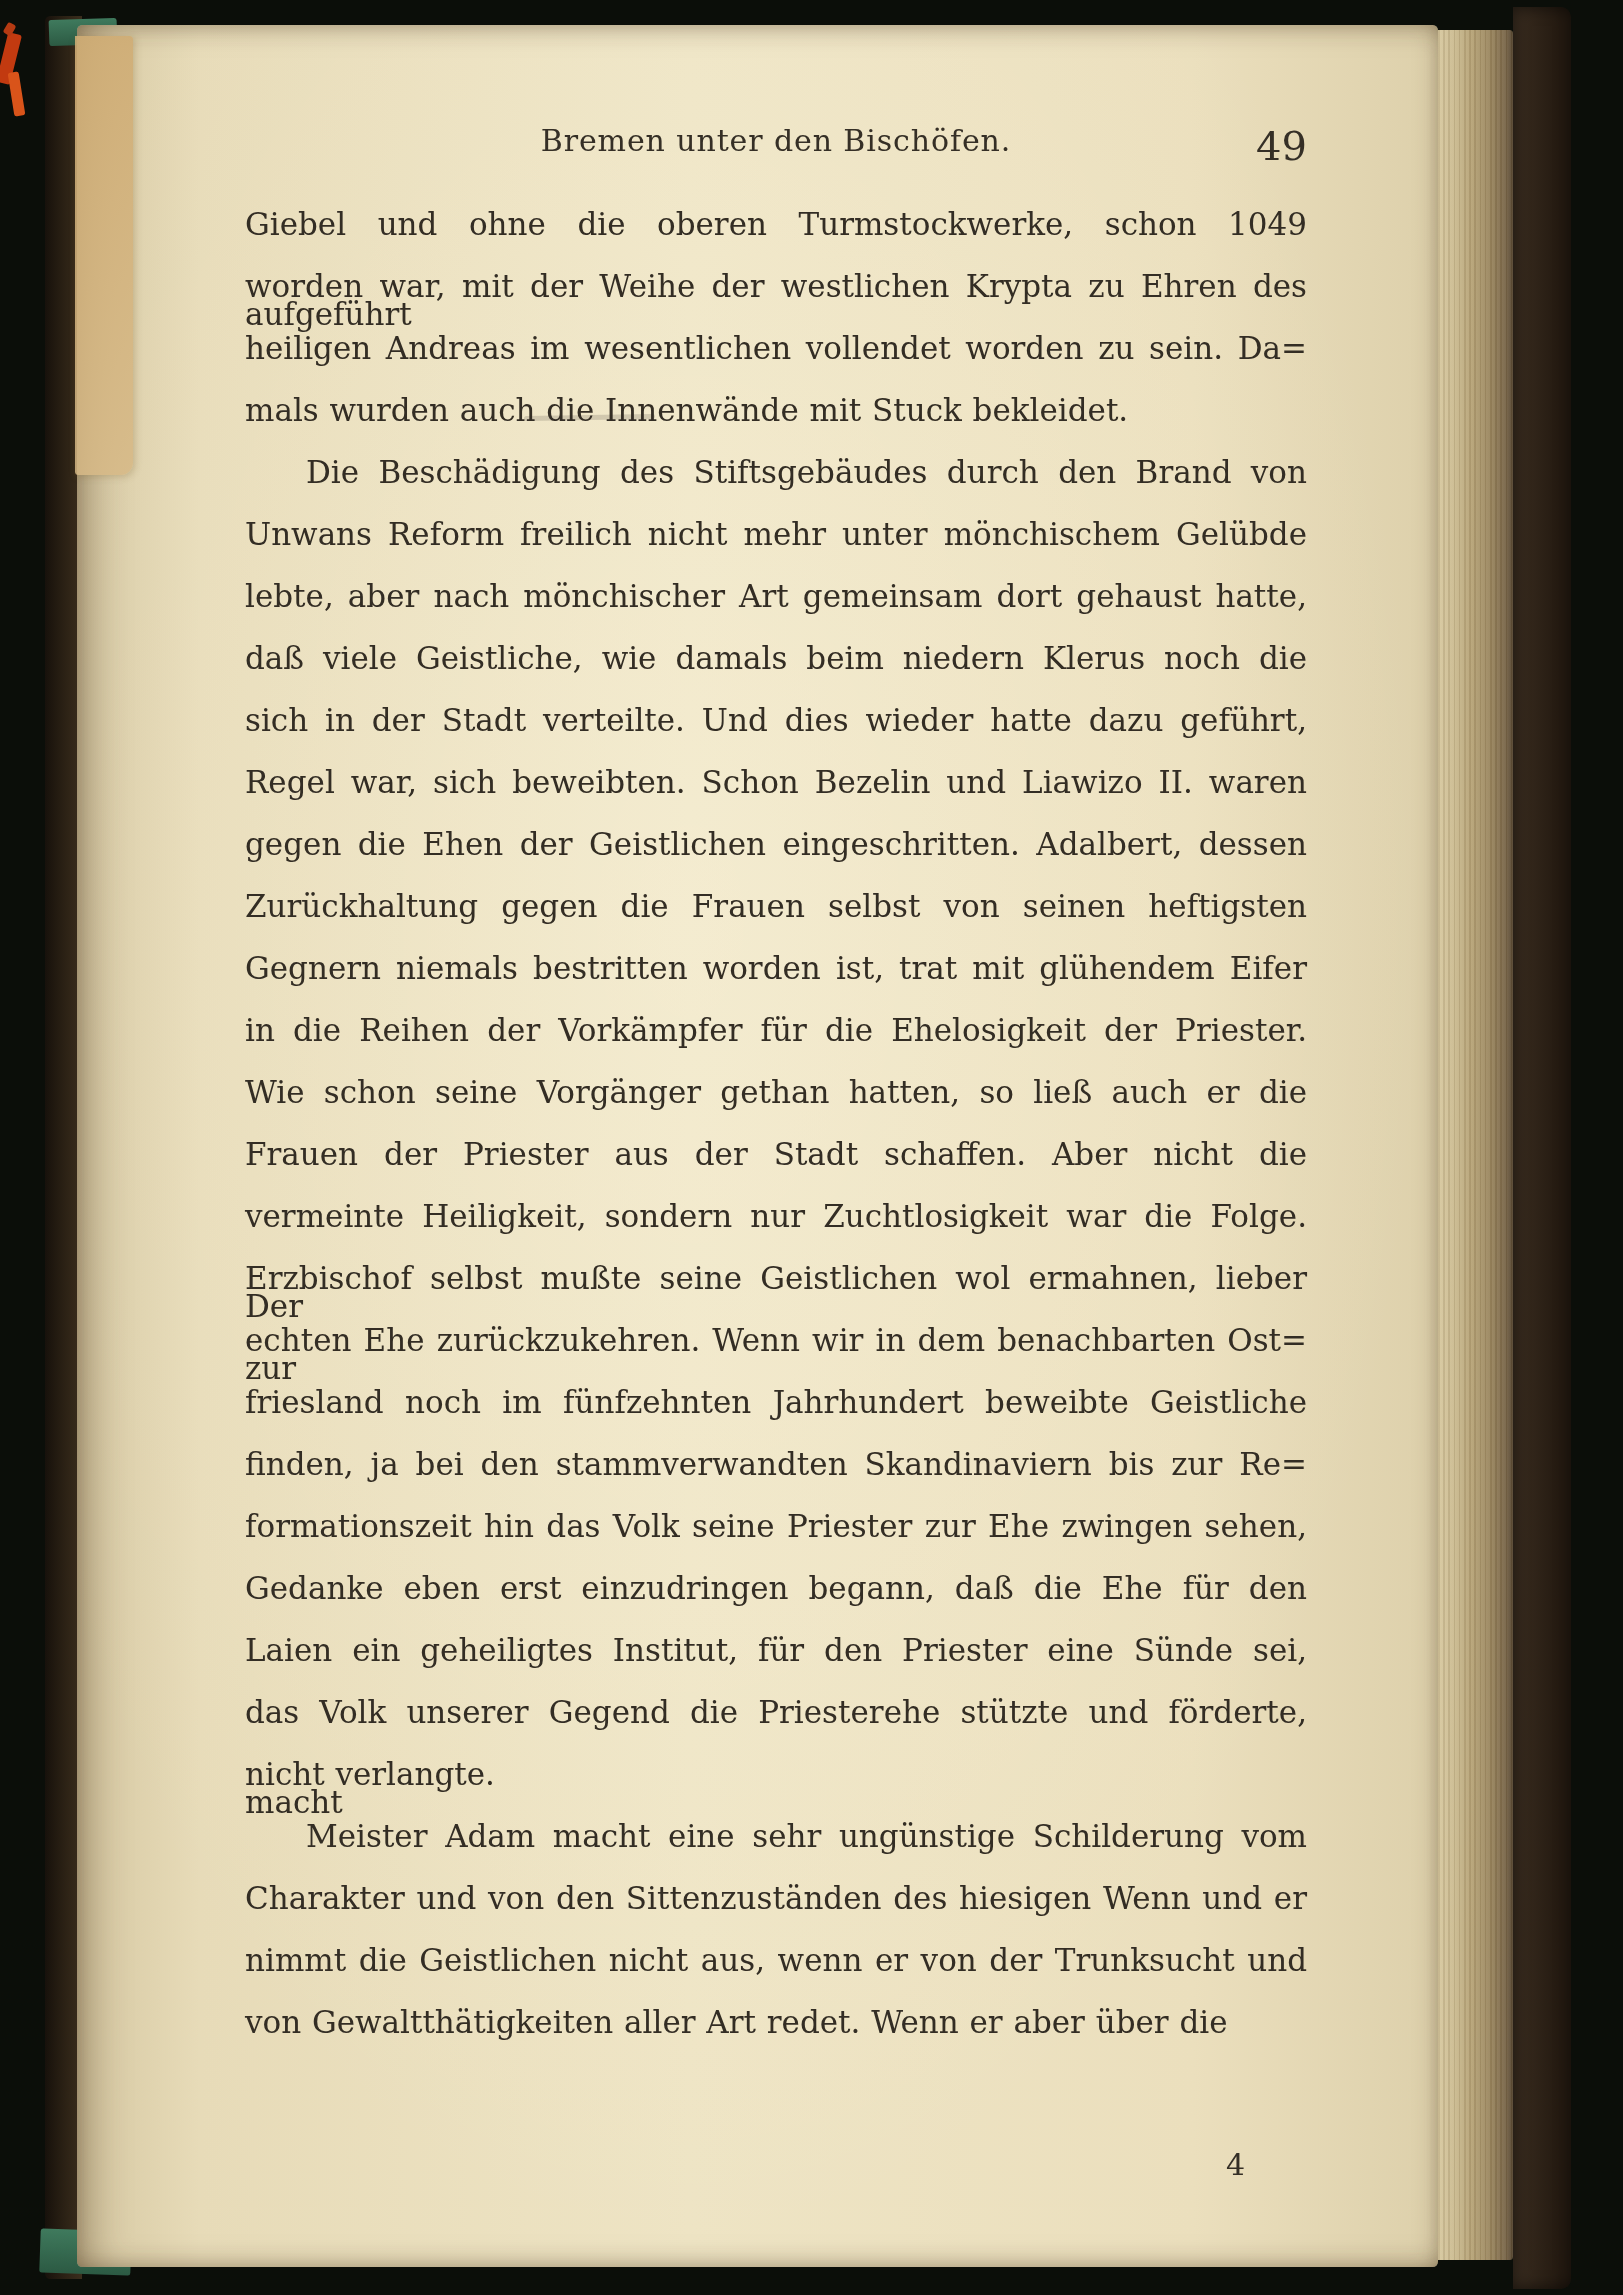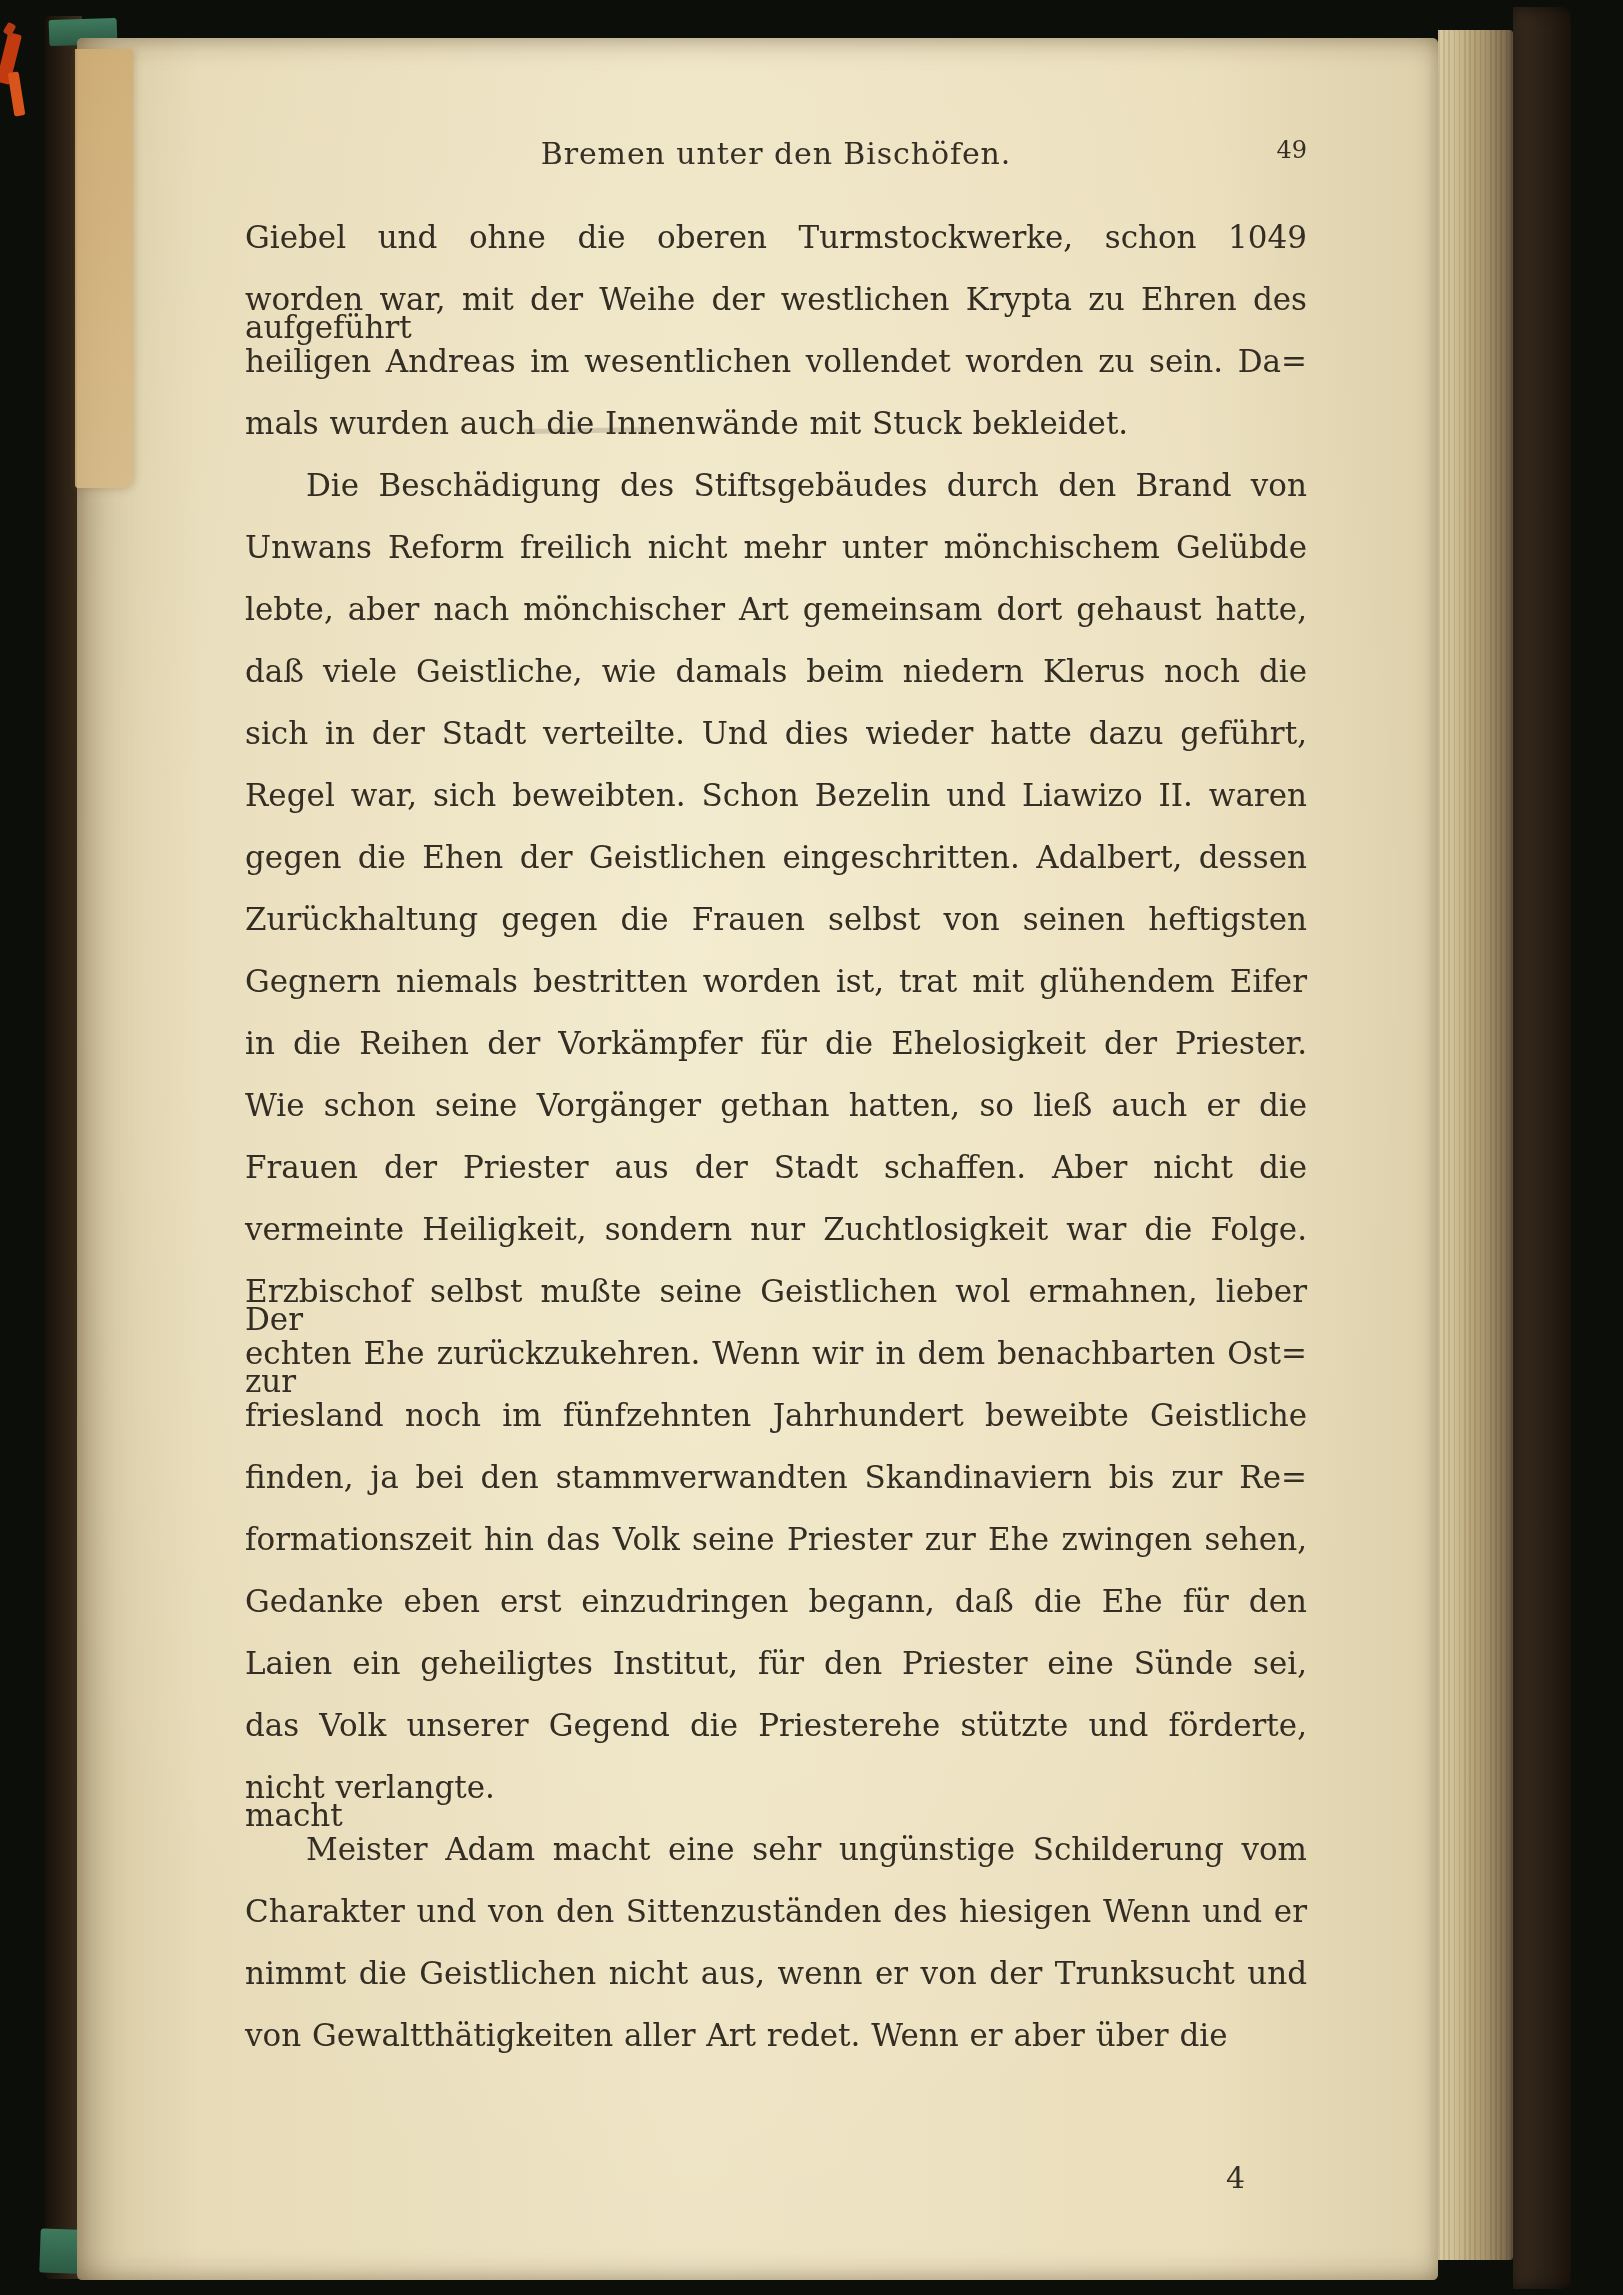--- a/index.html
+++ b/index.html
@@ -37,21 +37,21 @@
     position: absolute;
     background: linear-gradient(to bottom, #3f7a5d, #2c5a43);
     border-radius: 2.6px;
   }
   .green-cloth.top    { left: 49px; top: 19px;    width: 68px;  height: 26px; transform: rotate(-2deg); }
   .green-cloth.bottom { left: 40px; top: 2230px;  width: 91px; height: 44px; transform: rotate(2deg);  }
 
   
   .page {
     position: absolute;
-    left: 77px; top: 38px;
+    left: 77px; top: 25px;
     width: 1361px; height: 2242px;
     background:
       radial-gradient(ellipse at 45% 40%, rgba(255,250,230,0.35), rgba(0,0,0,0) 70%),
       linear-gradient(to right, #d6c8a2 0%, #e7dbb8 9%, #eee4c4 45%, #ebdfbd 82%, #ddd0ab 100%);
     border-radius: 5.2px;
     box-shadow:
       inset 24.5px 0 44px -19px rgba(70,48,22,0.50),
       inset -12.2px 0 26px -14px rgba(70,48,22,0.35),
       inset 0 14px 26px -15.7px rgba(70,48,22,0.30),
       inset 0 -14px 26px -15.7px rgba(70,48,22,0.30);
@@ -102,21 +102,21 @@
   }
   .running-title {
     display: block;
     text-align: center;
     font-size: 30px;
     letter-spacing: 0.9px;
   }
   .page-number {
     position: absolute;
     right: 0; top: 0;
-    font-size: 24px;
+    font-size: 40px;
   }
 
   .text-block {
     position: absolute;
     left: 168px; top: 154px;
     width: 1062px;
     color: #332d24;
     font-size: 31px;
     line-height: 90px;
   }

